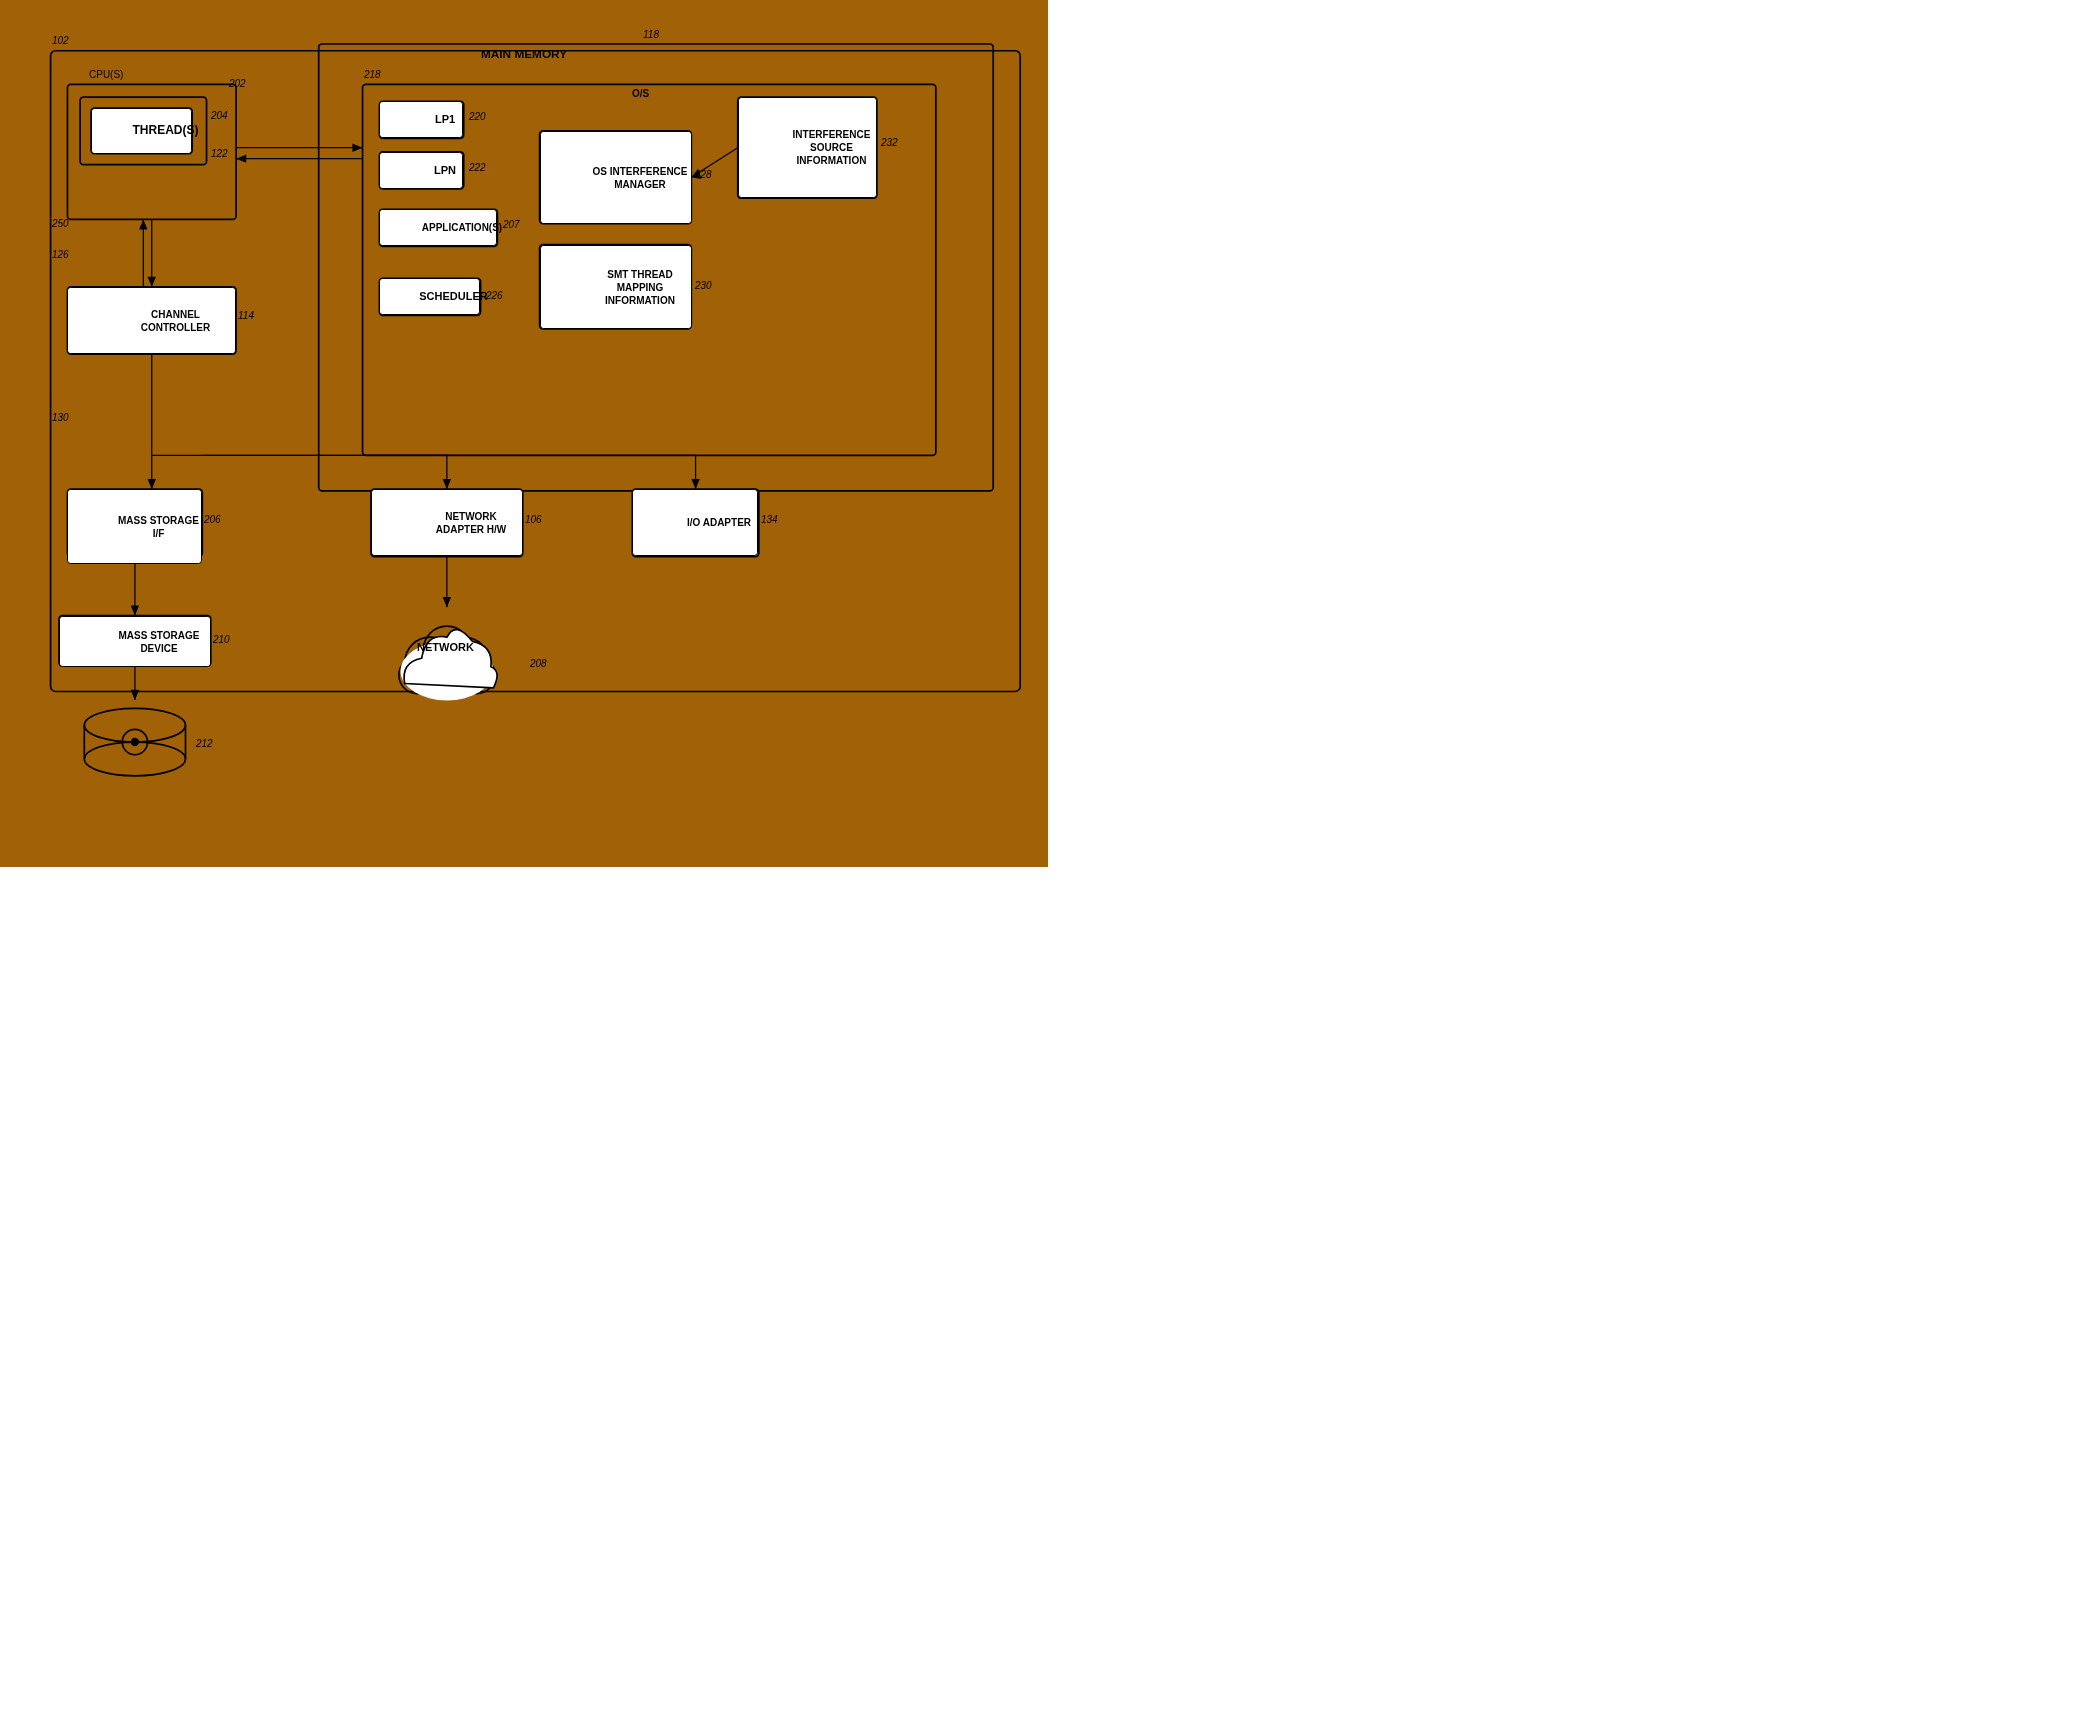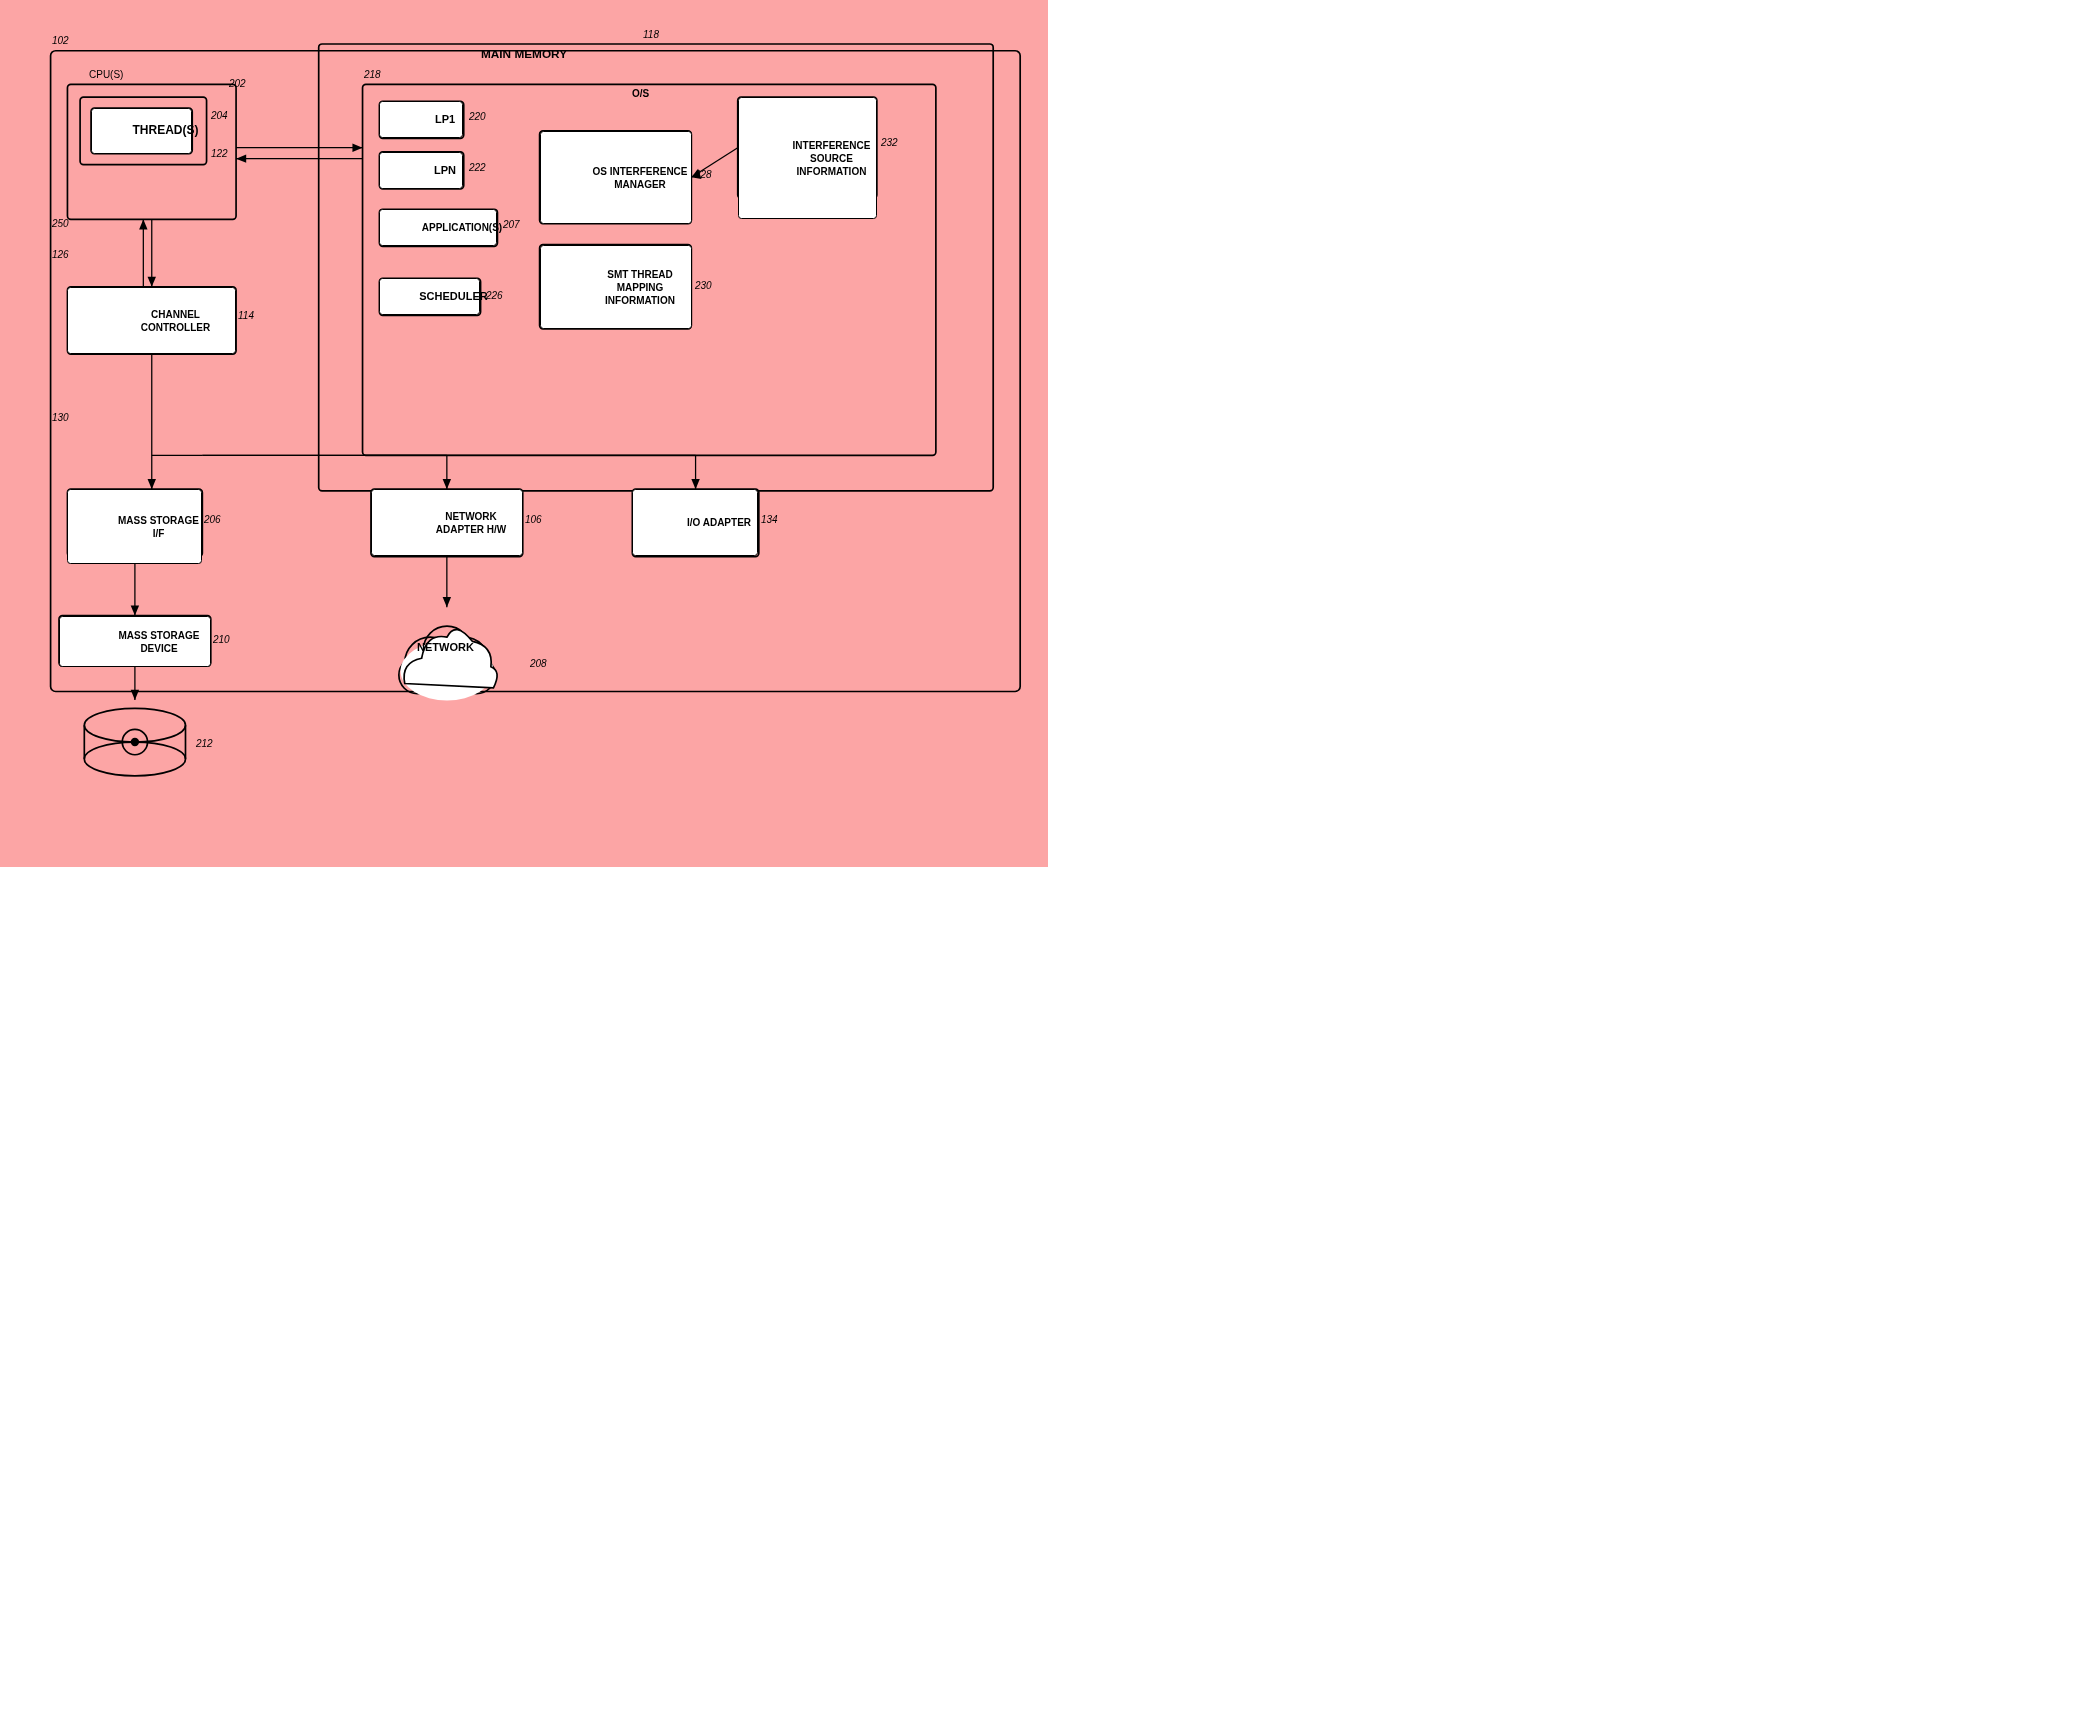--- a/index.html
+++ b/index.html
@@ -9,21 +9,21 @@
       width: 1048px;
       height: 867px;
       overflow: hidden;
       position: relative;
     }
 
     .diagram-container {
       position: relative;
       width: 1048px;
       height: 867px;
-      background: #fca5a5;
+      background: #a16207;
     }
 
     
     .box {
       position: absolute;
       border: 1.7px solid #000;
       border-radius: 3.4px;
       display: flex;
       align-items: center;
       justify-content: center;
@@ -225,21 +225,21 @@
   </div>
 
   <div class="label label-italic" style="left:695px; top:169px;">228</div>
 
   <div class="box" style="left:540px; top:245px; width:152px; height:84px; font-size:10px;">
     <span>SMT THREAD MAPPING INFORMATION</span>
   </div>
 
   <div class="label label-italic" style="left:695px; top:280px;">230</div>
 
-  <div class="box" style="left:738px; top:97px; width:139px; height:122px; font-size:10px;">
+  <div class="box" style="left:738px; top:97px; width:139px; height:101px; font-size:10px;">
     <span>INTERFERENCE SOURCE INFORMATION</span>
   </div>
 
   <div class="label label-italic" style="left:881px; top:137px;">232</div>
 
   <div class="box" style="left:371px; top:489px; width:152px; height:67px; font-size:10px;">
     <span>NETWORK ADAPTER H/W</span>
   </div>
 
   <div class="label label-italic" style="left:525px; top:514px;">106</div>

